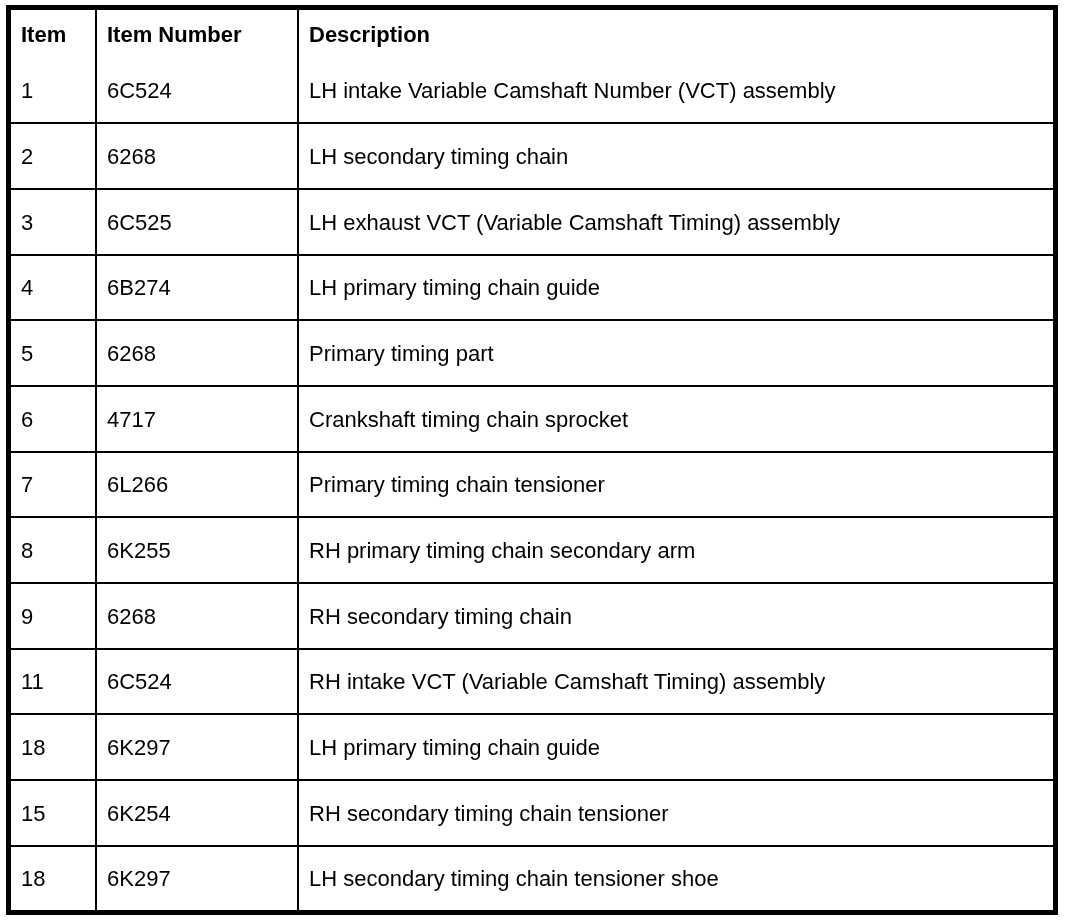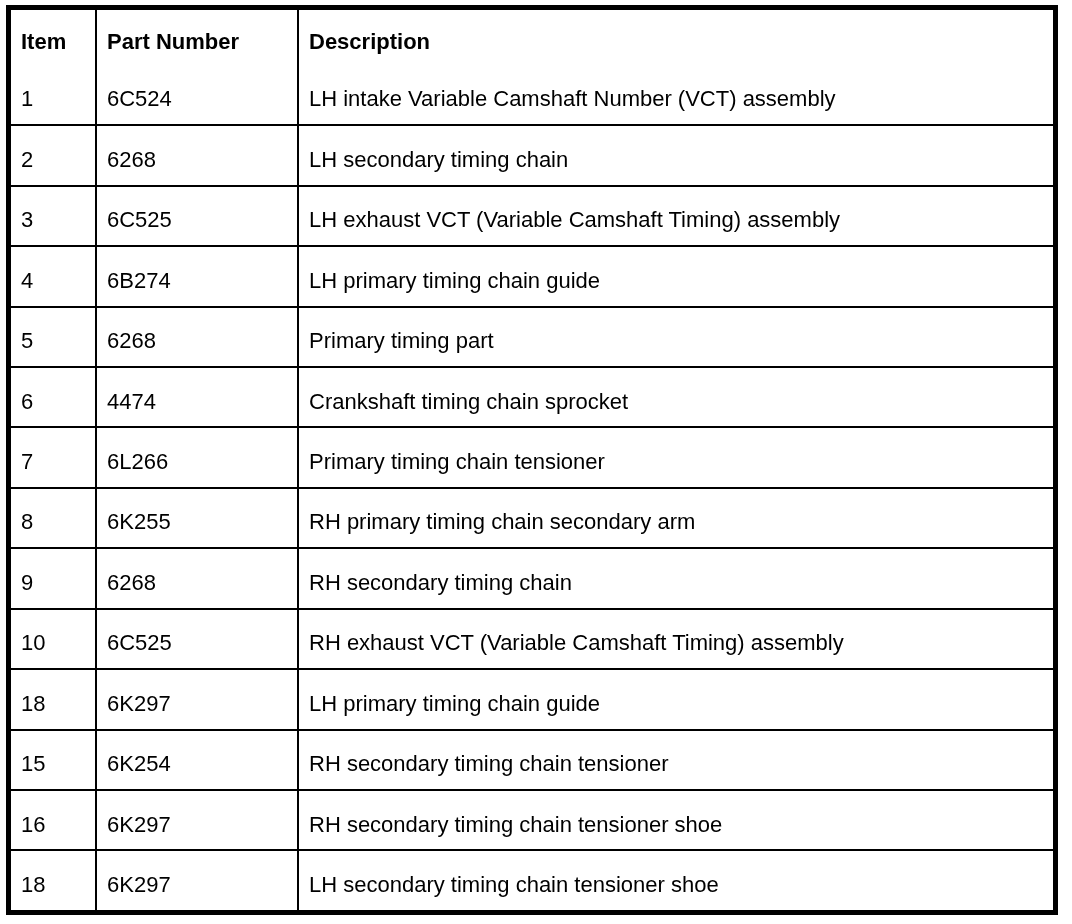--- a/index.html
+++ b/index.html
@@ -41,21 +41,21 @@
   }
   table.parts-table col.col-item    { width: 85px; }
   table.parts-table col.col-part    { width: 202px; }
   table.parts-table col.col-desc    { width: auto; }
 
   table.parts-table th,
   table.parts-table td {
     border: 0;
     border-bottom: 2px solid #000000;
     border-right: 2px solid #000000;
-    padding: 8px 0 0 10px;
+    padding: 1px 0 0 10px;
     text-align: left;
     vertical-align: middle;
     font-size: 22px;
     line-height: 1.15;
     height: 47.8px;
     white-space: nowrap;
     overflow: hidden;
     margin-left: 13px;
   }
   table.parts-table th:last-child,
@@ -83,21 +83,21 @@
   <div class="parts-table-wrap">
     <table class="parts-table">
       <colgroup>
         <col class="col-item">
         <col class="col-part">
         <col class="col-desc">
       </colgroup>
       <thead>
         <tr>
           <th>Item</th>
-          <th>Part Number</th>
+          <th>Item Number</th>
           <th>Description</th>
         </tr>
       </thead>
       <tbody id="parts-table-body">
           <tr>
             <td>1</td>
             <td>6C524</td>
             <td>LH intake Variable Camshaft Number (VCT) assembly</td>
           </tr>
           <tr>
@@ -115,59 +115,54 @@
             <td>6B274</td>
             <td>LH primary timing chain guide</td>
           </tr>
           <tr>
             <td>5</td>
             <td>6268</td>
             <td>Primary timing part</td>
           </tr>
           <tr>
             <td>6</td>
-            <td>4474</td>
+            <td>4717</td>
             <td>Crankshaft timing chain sprocket</td>
           </tr>
           <tr>
             <td>7</td>
             <td>6L266</td>
             <td>Primary timing chain tensioner</td>
           </tr>
           <tr>
             <td>8</td>
             <td>6K255</td>
             <td>RH primary timing chain secondary arm</td>
           </tr>
           <tr>
             <td>9</td>
             <td>6268</td>
             <td>RH secondary timing chain</td>
           </tr>
           <tr>
-            <td>10</td>
-            <td>6C525</td>
-            <td>RH exhaust VCT (Variable Camshaft Timing) assembly</td>
+            <td>11</td>
+            <td>6C524</td>
+            <td>RH intake VCT (Variable Camshaft Timing) assembly</td>
           </tr>
           <tr>
             <td>18</td>
             <td>6K297</td>
             <td>LH primary timing chain guide</td>
           </tr>
           <tr>
             <td>15</td>
             <td>6K254</td>
             <td>RH secondary timing chain tensioner</td>
           </tr>
           <tr>
-            <td>16</td>
-            <td>6K297</td>
-            <td>RH secondary timing chain tensioner shoe</td>
-          </tr>
-          <tr>
             <td>18</td>
             <td>6K297</td>
             <td>LH secondary timing chain tensioner shoe</td>
           </tr>
         </tbody>
     </table>
   </div>
 </div>
 
 </body></html>

